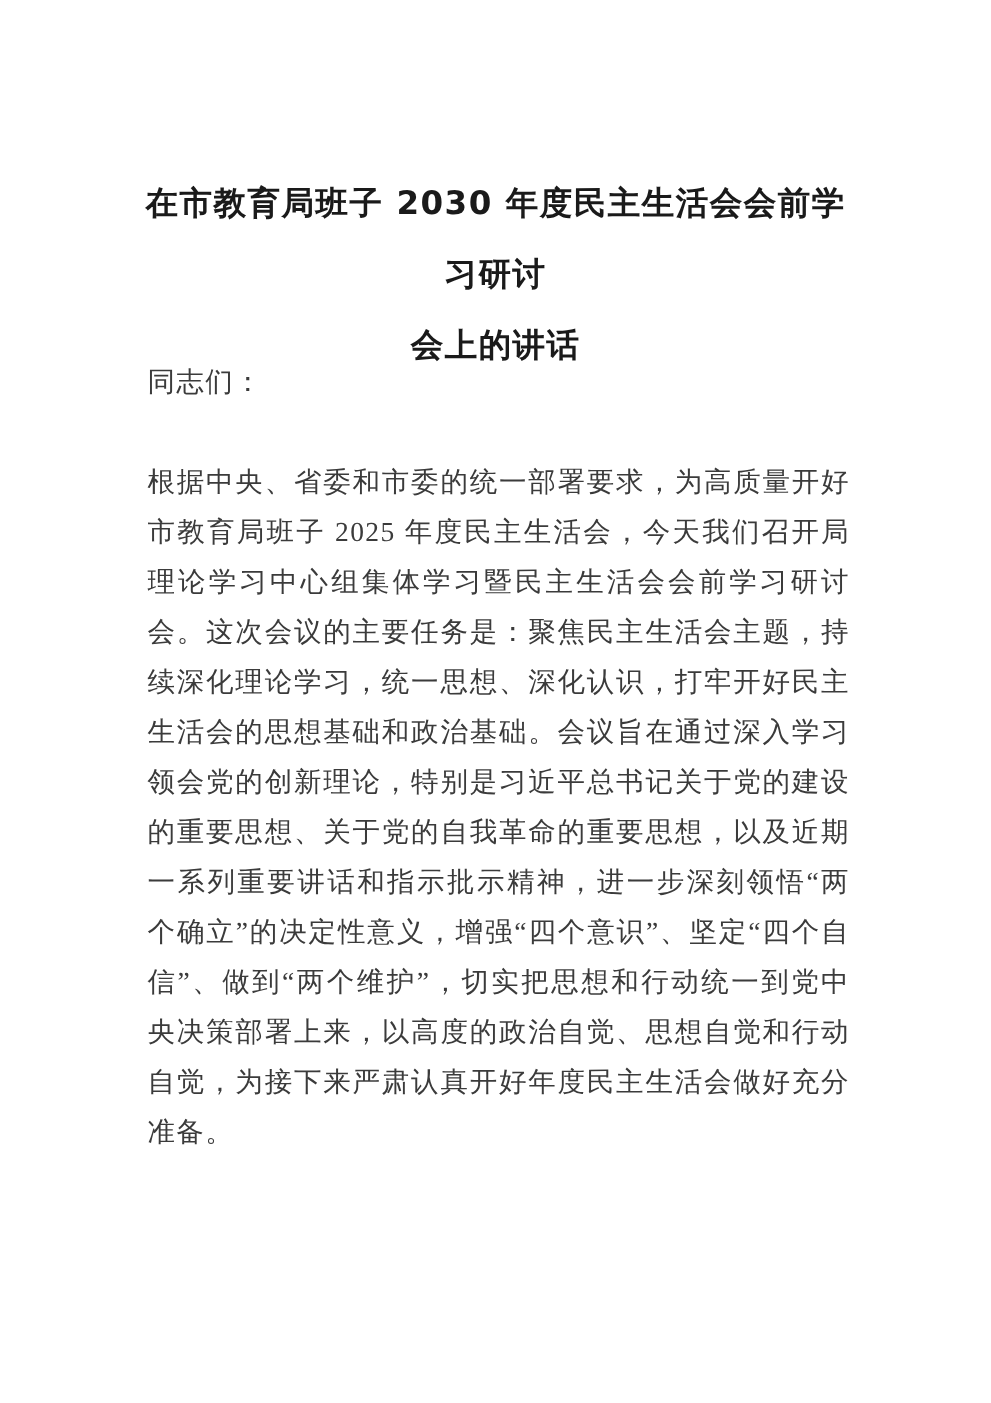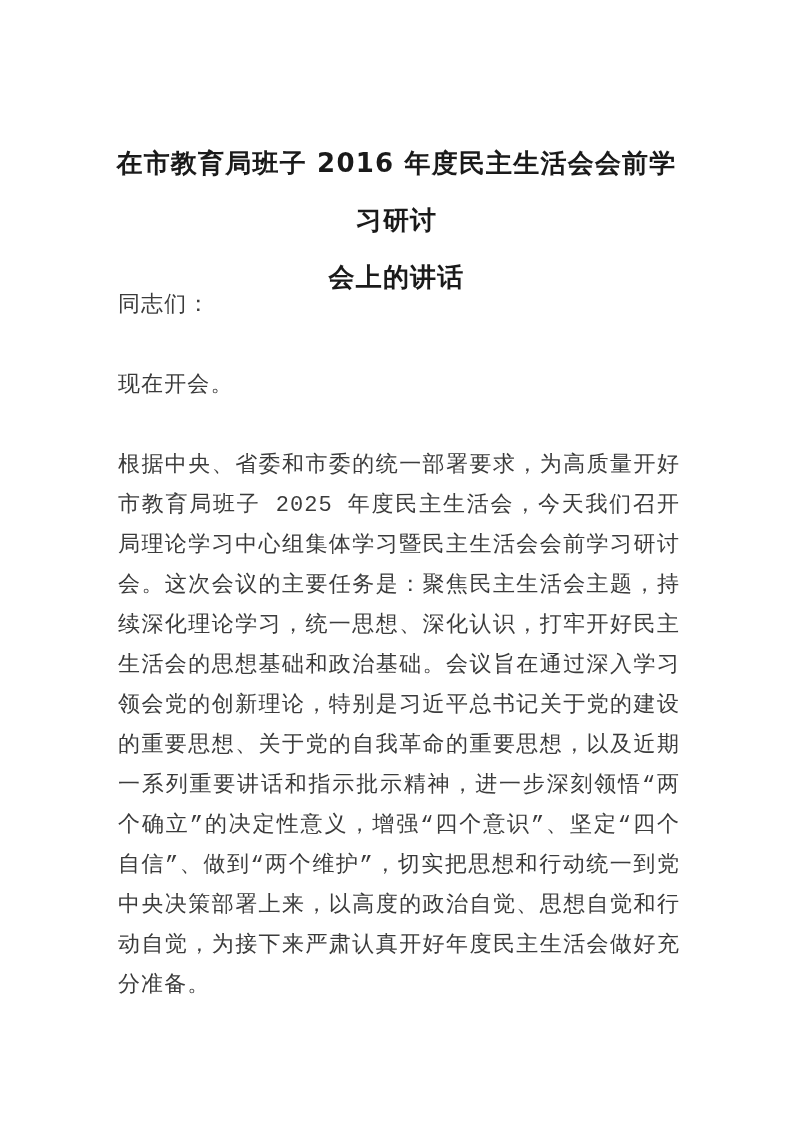--- a/index.html
+++ b/index.html
@@ -33,21 +33,21 @@
     color: #1a1a1a;
     white-space: pre-line;
   }
   .body-block {
     position: absolute;
     left: 118px;
     top: 286px;
     width: 562px;
   }
   .para {
-    font-family: Liberation Mono, monospace;
+    font-family: Liberation Serif, serif;
     font-size: 22px;
     line-height: 40px;
     letter-spacing: 1.1px;
     color: #3b3b3b;
     text-align: justify;
     text-justify: inter-character;
     margin: 0;
   }
   .para.salutation {
     margin-bottom: 40px;
@@ -65,28 +65,27 @@
     inset: 0;
     pointer-events: none;
     background: transparent;
   }
 </style>
 </head>
 <body>
 
 <div class="page">
 
-  <h1 class="doc-title">在市教育局班子 2016 年度民主生活会会前学习研讨
+  <h1 class="doc-title">在市教育局班子 2030 年度民主生活会会前学习研讨
 会上的讲话</h1>
 
   <div class="body-block">
 
     <p class="para salutation">同志们：</p>
 
-    <p class="para short">现在开会。</p>
 
     <p class="para main">根据中央、省委和市委的统一部署要求，为高质量开好市教育局班子 2025 年度民主生活会，今天我们召开局理论学习中心组集体学习暨民主生活会会前学习研讨会。这次会议的主要任务是：聚焦民主生活会主题，持续深化理论学习，统一思想、深化认识，打牢开好民主生活会的思想基础和政治基础。会议旨在通过深入学习领会党的创新理论，特别是习近平总书记关于党的建设的重要思想、关于党的自我革命的重要思想，以及近期一系列重要讲话和指示批示精神，进一步深刻领悟“两个确立”的决定性意义，增强“四个意识”、坚定“四个自信”、做到“两个维护”，切实把思想和行动统一到党中央决策部署上来，以高度的政治自觉、思想自觉和行动自觉，为接下来严肃认真开好年度民主生活会做好充分准备。</p>
 
   </div>
 
   <div class="scan-tint"></div>
 
 </div>
 
 </body></html>

